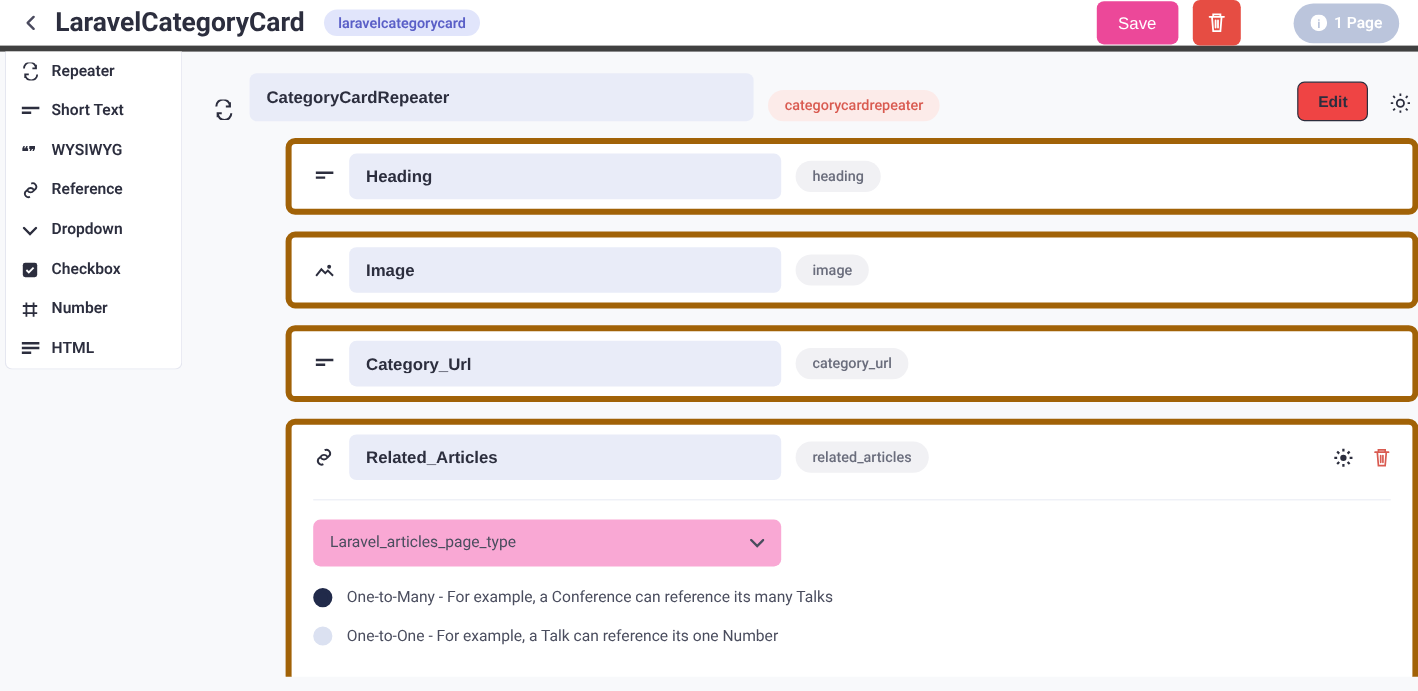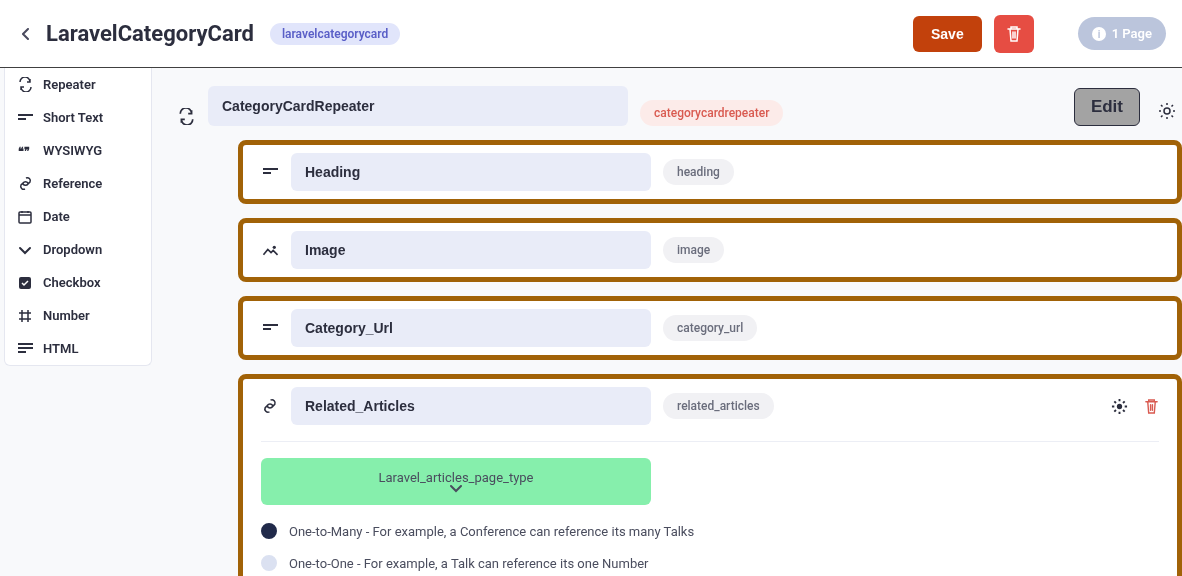--- a/index.html
+++ b/index.html
@@ -10,22 +10,22 @@
       font-size: 14px;
       overflow: hidden;
       width: 1182px;
       height: 576px;
     }
     .header {
       display: flex;
       align-items: center;
       padding: 12px 16px;
       background: #fff;
-      border-bottom: 1px solid #404040;
-      height: 68px;
+      border-bottom: 5px solid #404040;
+      height: 43px;
     }
     .back-btn {
       width: 20px; height: 20px;
       display: flex; align-items: center; justify-content: center;
       cursor: pointer;
       margin-right: 10px;
       color: #4a4a5e;
     }
     .page-title {
       font-size: 22px;
@@ -36,23 +36,23 @@
     .slug-pill {
       background: #e1e5fb;
       color: #5a5fc7;
       padding: 4px 12px;
       border-radius: 14px;
       font-size: 12px;
       font-weight: 600;
     }
     .header-spacer { flex: 1; }
     .save-btn {
-      background: #c2410c;
+      background: #ec4899;
       color: #fff;
-      font-weight: 700;
+      font-weight: 400;
       border: none;
       padding: 10px 18px;
       border-radius: 6px;
       cursor: pointer;
       font-size: 14px;
       margin-right: 12px;
     }
     .delete-btn {
       background: #e64d43;
       border: none;
@@ -131,27 +131,27 @@
       border-radius: 14px;
       font-size: 12px;
       font-weight: 500;
     }
     .slug-chip.gray {
       background: #f1f1f4;
       color: #6a6d7c;
     }
     .edit-btn {
       border: 1.5px solid #2c2e3e;
-      background: #a3a3a3;
+      background: #ef4444;
       color: #2c2e3e;
       font-weight: 700;
       padding: 8px 16px;
       border-radius: 6px;
       cursor: pointer;
-      font-size: 17px;
+      font-size: 13px;
       margin-left: auto;
     }
     .gear-btn {
       cursor: pointer;
       display: flex; align-items:center; justify-content:center;
       padding: 6px;
     }
     .field-card {
       background: #fff;
       border: 5px solid #a16207;
@@ -184,33 +184,32 @@
       gap: 10px;
       align-items: center;
     }
     .trash-icon { cursor: pointer; }
     .divider {
       border: none;
       border-top: 1px solid #eceef5;
       margin: 16px 0;
     }
     .dropdown {
-      background: #86efac;
+      background: #f9a8d4;
       border: none;
       border-radius: 6px;
       padding: 12px 14px;
       font-size: 13px;
       color: #4a4d5e;
       width: 390px;
       display: flex;
       justify-content: space-between;
       align-items: center;
       cursor: pointer;
       margin-bottom: 18px;
-      flex-direction: column;
     }
     .radio-group { display: flex; flex-direction: column; gap: 16px; margin-bottom: 20px; }
     .radio-option {
       display: flex;
       align-items: flex-end;
       gap: 12px;
       cursor: pointer;
       font-size: 13px;
       color: #4a4d5e;
     }
@@ -284,29 +283,20 @@
     <div class="sidebar-item">
       <span class="icon-wrap">
           <svg width="15" height="15" viewBox="0 0 15 15">
             <path d="M5 8a3 3 0 0 0 5 0l2-2a3 3 0 0 0-4-4M10 7a3 3 0 0 0-5 0l-2 2a3 3 0 0 0 4 4" stroke="#2c2e3e" stroke-width="1.5" fill="none"></path>
           </svg>
         </span>
       <span>Reference</span>
     </div>
     <div class="sidebar-item">
       <span class="icon-wrap">
-          <svg width="14" height="14" viewBox="0 0 14 14">
-            <rect x="1" y="2" width="12" height="11" rx="1" stroke="#2c2e3e" stroke-width="1.5" fill="none"></rect>
-            <path d="M1 5h12M4 1v2M10 1v2" stroke="#2c2e3e" stroke-width="1.5"></path>
-          </svg>
-        </span>
-      <span>Date</span>
-    </div>
-    <div class="sidebar-item">
-      <span class="icon-wrap">
           <svg width="14" height="10" viewBox="0 0 14 10">
             <path d="M2 3l5 5 5-5" stroke="#2c2e3e" stroke-width="2" fill="none" stroke-linecap="round"></path>
           </svg>
         </span>
       <span>Dropdown</span>
     </div>
     <div class="sidebar-item">
       <span class="icon-wrap">
           <svg width="14" height="14" viewBox="0 0 14 14">
             <rect x="1" y="1" width="12" height="12" rx="2" fill="#2c2e3e"></rect>

